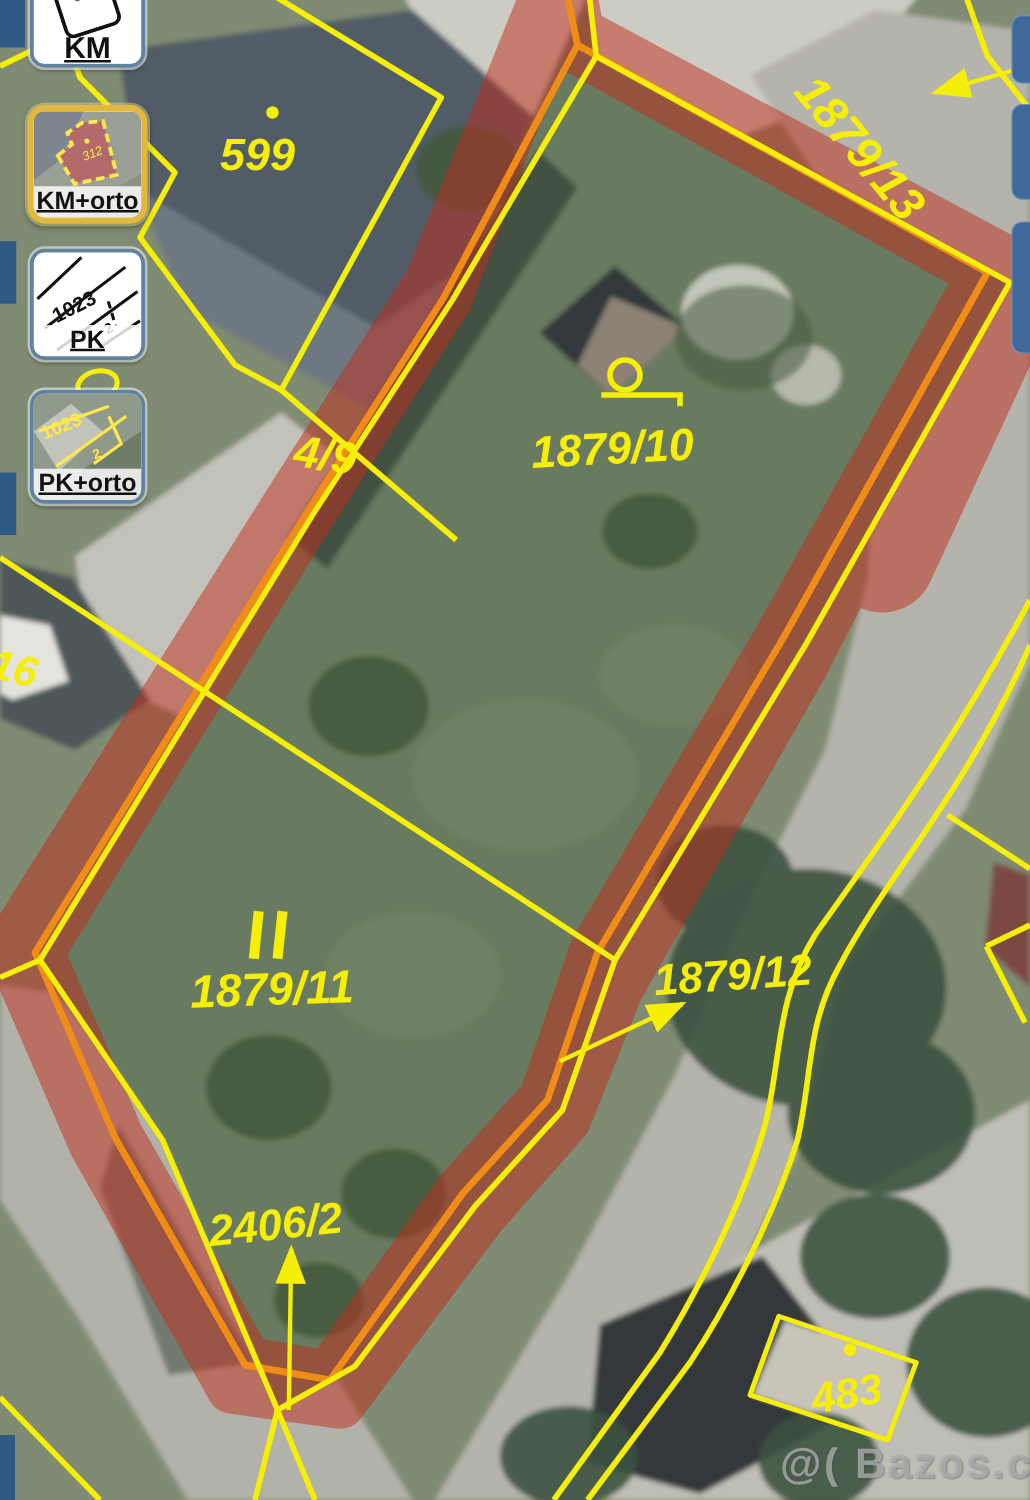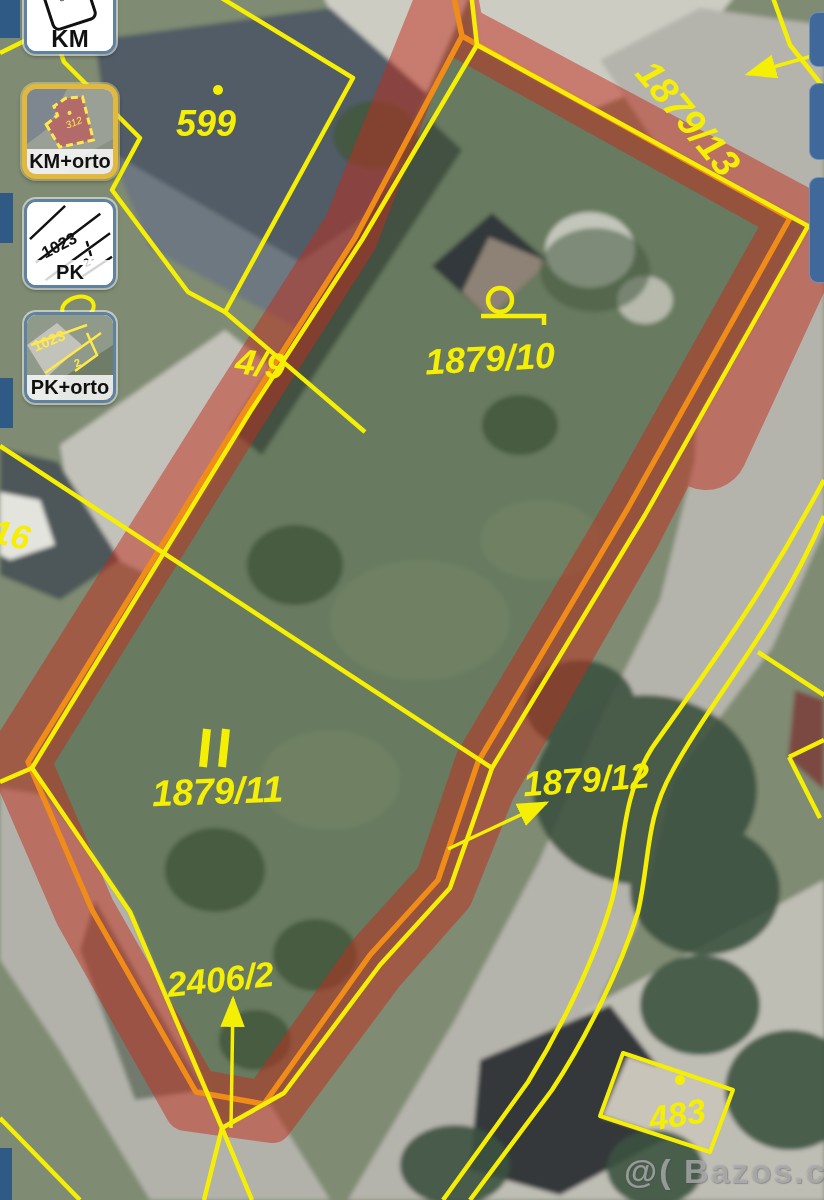--- a/index.html
+++ b/index.html
@@ -12,21 +12,21 @@
   .layer-btn{position:absolute;left:24px;width:92px;border-radius:12px;
              border:3px solid #5e82a0;background:#fff;
              box-shadow:0 0 0 2px rgba(255,255,255,.55),0 2px 4px rgba(0,0,0,.45);
              overflow:hidden;box-sizing:border-box;cursor:pointer;}
   .layer-btn.selected{border:5px solid #e2b93c;border-radius:14px;left:22px;width:96px;
              box-shadow:0 0 0 2px rgba(255,240,160,.4),0 2px 5px rgba(0,0,0,.45);}
   .layer-btn .thumb{position:absolute;inset:0;}
   .layer-btn .thumb svg{display:block;width:100%;height:100%;}
   .btn-label{position:absolute;left:0;right:0;bottom:0;height:25px;line-height:25px;
              text-align:center;font-weight:bold;font-size:20px;color:#111;
-             background:rgba(255,255,255,.82);letter-spacing:0;}
+             background:rgba(255,255,255,.82);letter-spacing:0;text-decoration:underline;}
   .btn-label.on-white{background:transparent;}
   
   .edge-tab{position:absolute;right:0;width:15px;background:#41689b;
             border:1px solid #6d92ba;border-right:none;border-radius:9px 0 0 9px;box-sizing:border-box;}
   .edge-sliver{position:absolute;left:0;background:#2f5a85;}
   
   #watermark{position:absolute;left:624px;top:1152px;font-size:34px;font-weight:bold;
              color:rgba(225,225,225,0.50);letter-spacing:2px;
              text-shadow:0 0 1px rgba(80,80,85,.6),1px 1px 1px rgba(70,70,75,.35);
              white-space:nowrap;}

